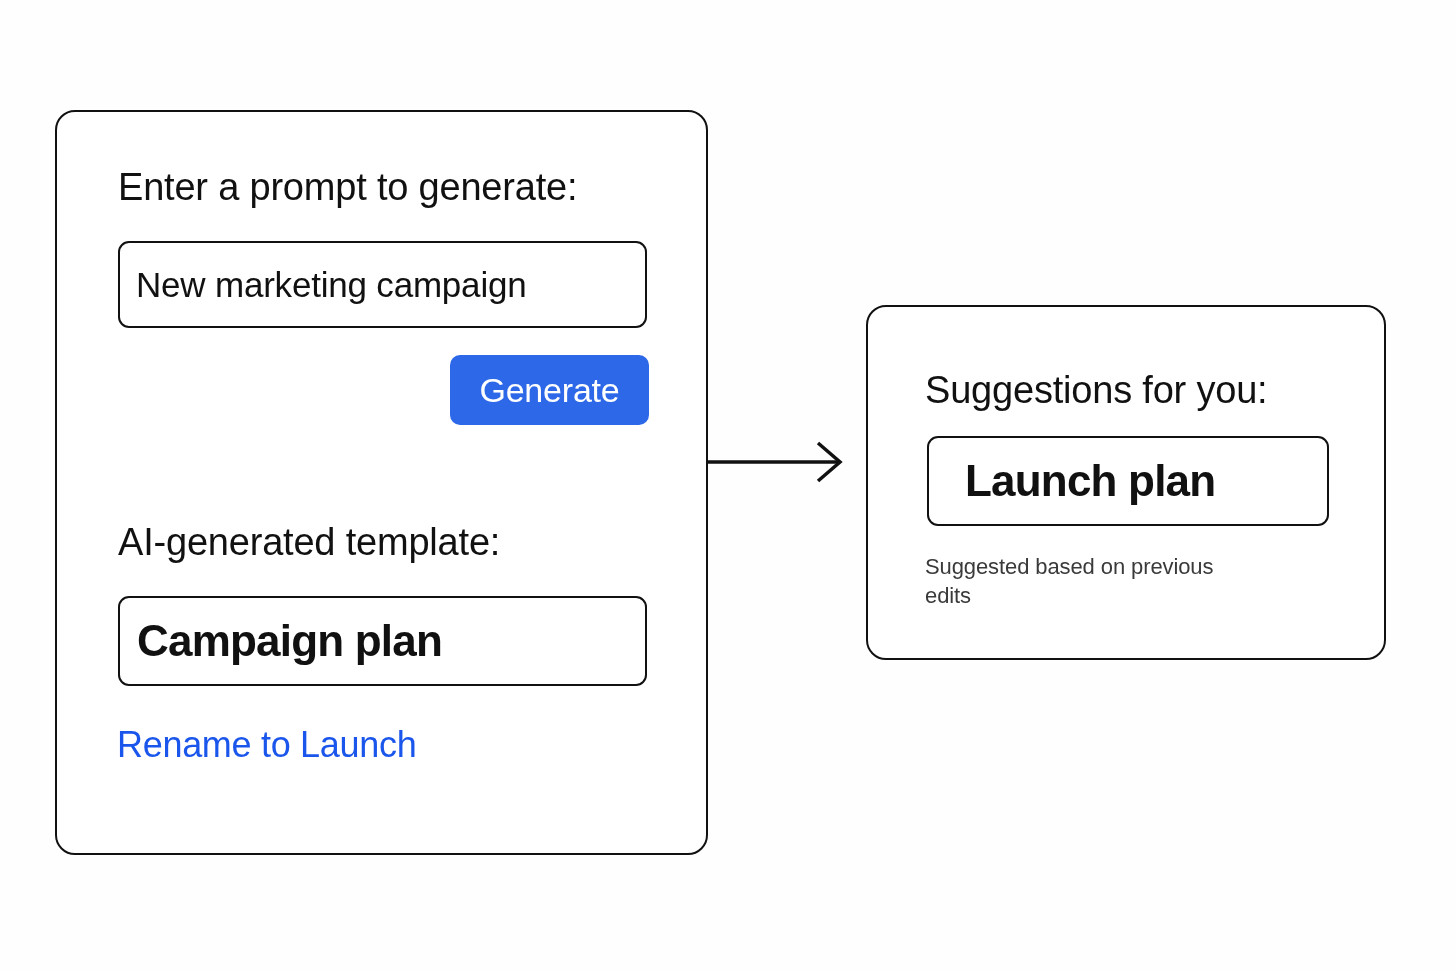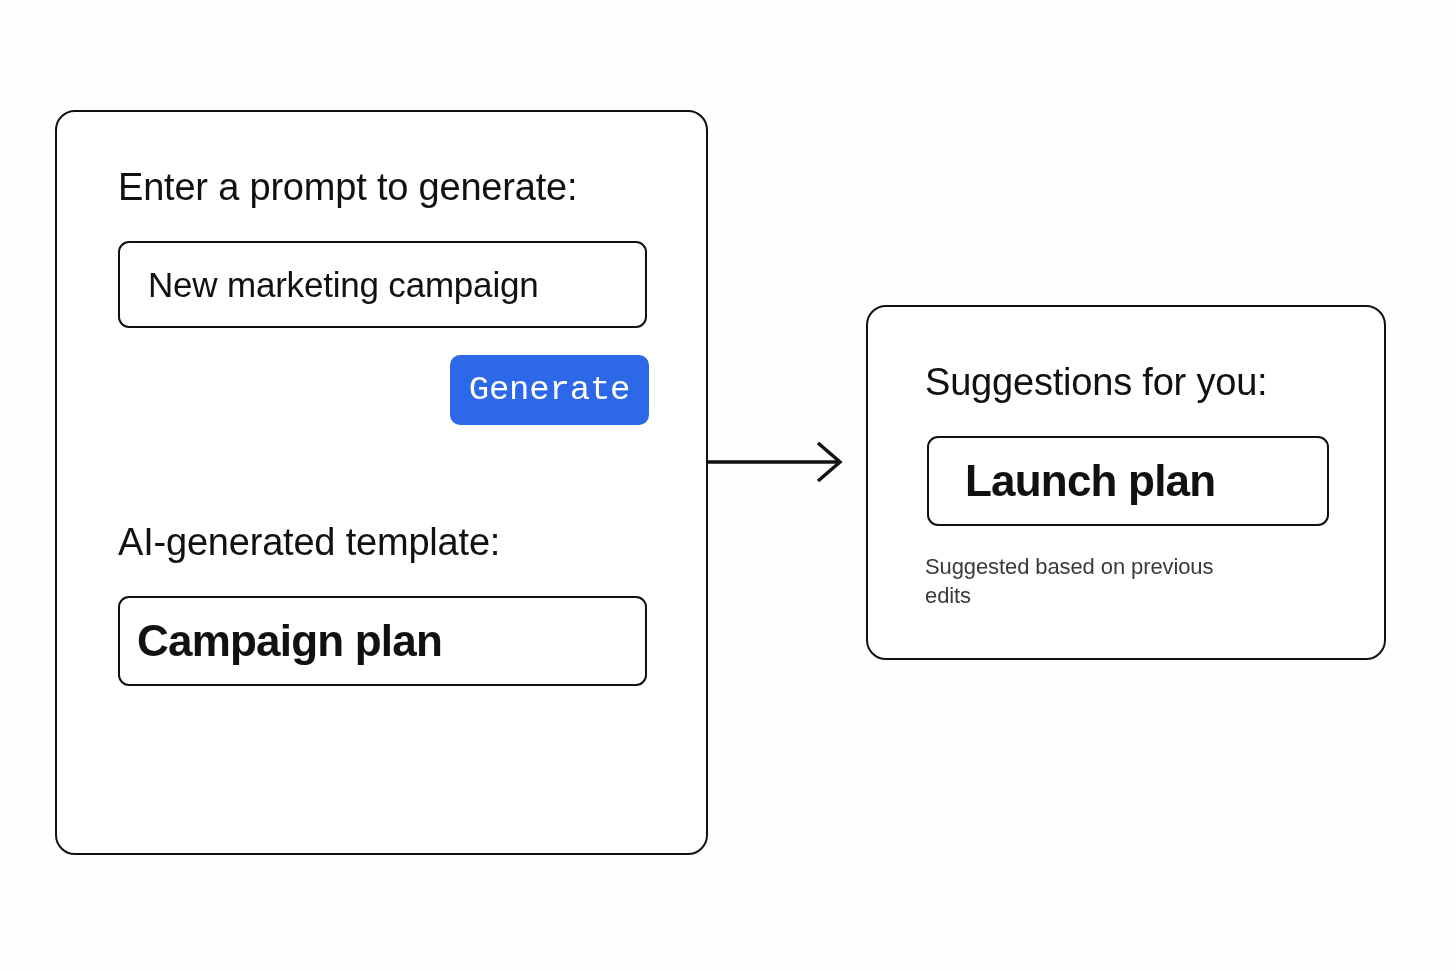--- a/index.html
+++ b/index.html
@@ -54,41 +54,41 @@
     font-size: 38px;
     font-weight: 400;
     letter-spacing: -0.2px;
     line-height: 1;
     color: #111111;
     white-space: nowrap;
   }
 
   #prompt-heading { left: 61px; top: 56px; }
   #template-heading { left: 61px; top: 411px; }
-  #suggestions-heading { left: 57px; top: 56px; }
+  #suggestions-heading { left: 57px; top: 64px; }
 
   
   .field-box {
     position: absolute;
     box-sizing: border-box;
     background: #ffffff;
     border: 2.5px solid #111111;
     border-radius: 11px;
     display: flex;
     align-items: center;
   }
 
   #prompt-field {
     left: 61px;
     top: 129px;
     width: 529px;
     height: 87px;
   }
   #prompt-field .field-text {
-    padding-left: 28px;
+    padding-left: 16px;
     font-size: 35px;
     font-weight: 400;
     letter-spacing: -0.2px;
     color: #111111;
     white-space: nowrap;
   }
 
   #template-field {
     left: 61px;
     top: 484px;
@@ -131,21 +131,21 @@
     border: none;
     border-radius: 10px;
     display: flex;
     align-items: center;
     justify-content: center;
     cursor: pointer;
     padding: 0;
   }
   #generate-button .btn-label {
     color: #ffffff;
-    font-family: Liberation Mono, monospace;
+    font-family: Liberation Sans, sans-serif;
     font-size: 34px;
     font-weight: 400;
     letter-spacing: -0.2px;
     line-height: 1;
     white-space: nowrap;
   }
 
   
   #rename-link {
     position: absolute;
@@ -205,20 +205,21 @@
     <button id="generate-button">
       <span class="btn-label">Generate</span>
     </button>
 
     <div id="template-heading" class="heading">AI-generated template:</div>
 
     <div id="template-field" class="field-box">
       <span class="field-text">Campaign plan</span>
     </div>
 
+    <a id="rename-link" href="#">Rename to Launch</a>
 
   </div>
 
   <div id="suggestions-card" class="card">
 
     <div id="suggestions-heading" class="heading">Suggestions for you:</div>
 
     <div id="suggestion-field" class="field-box">
       <span class="field-text">Launch plan</span>
     </div>

